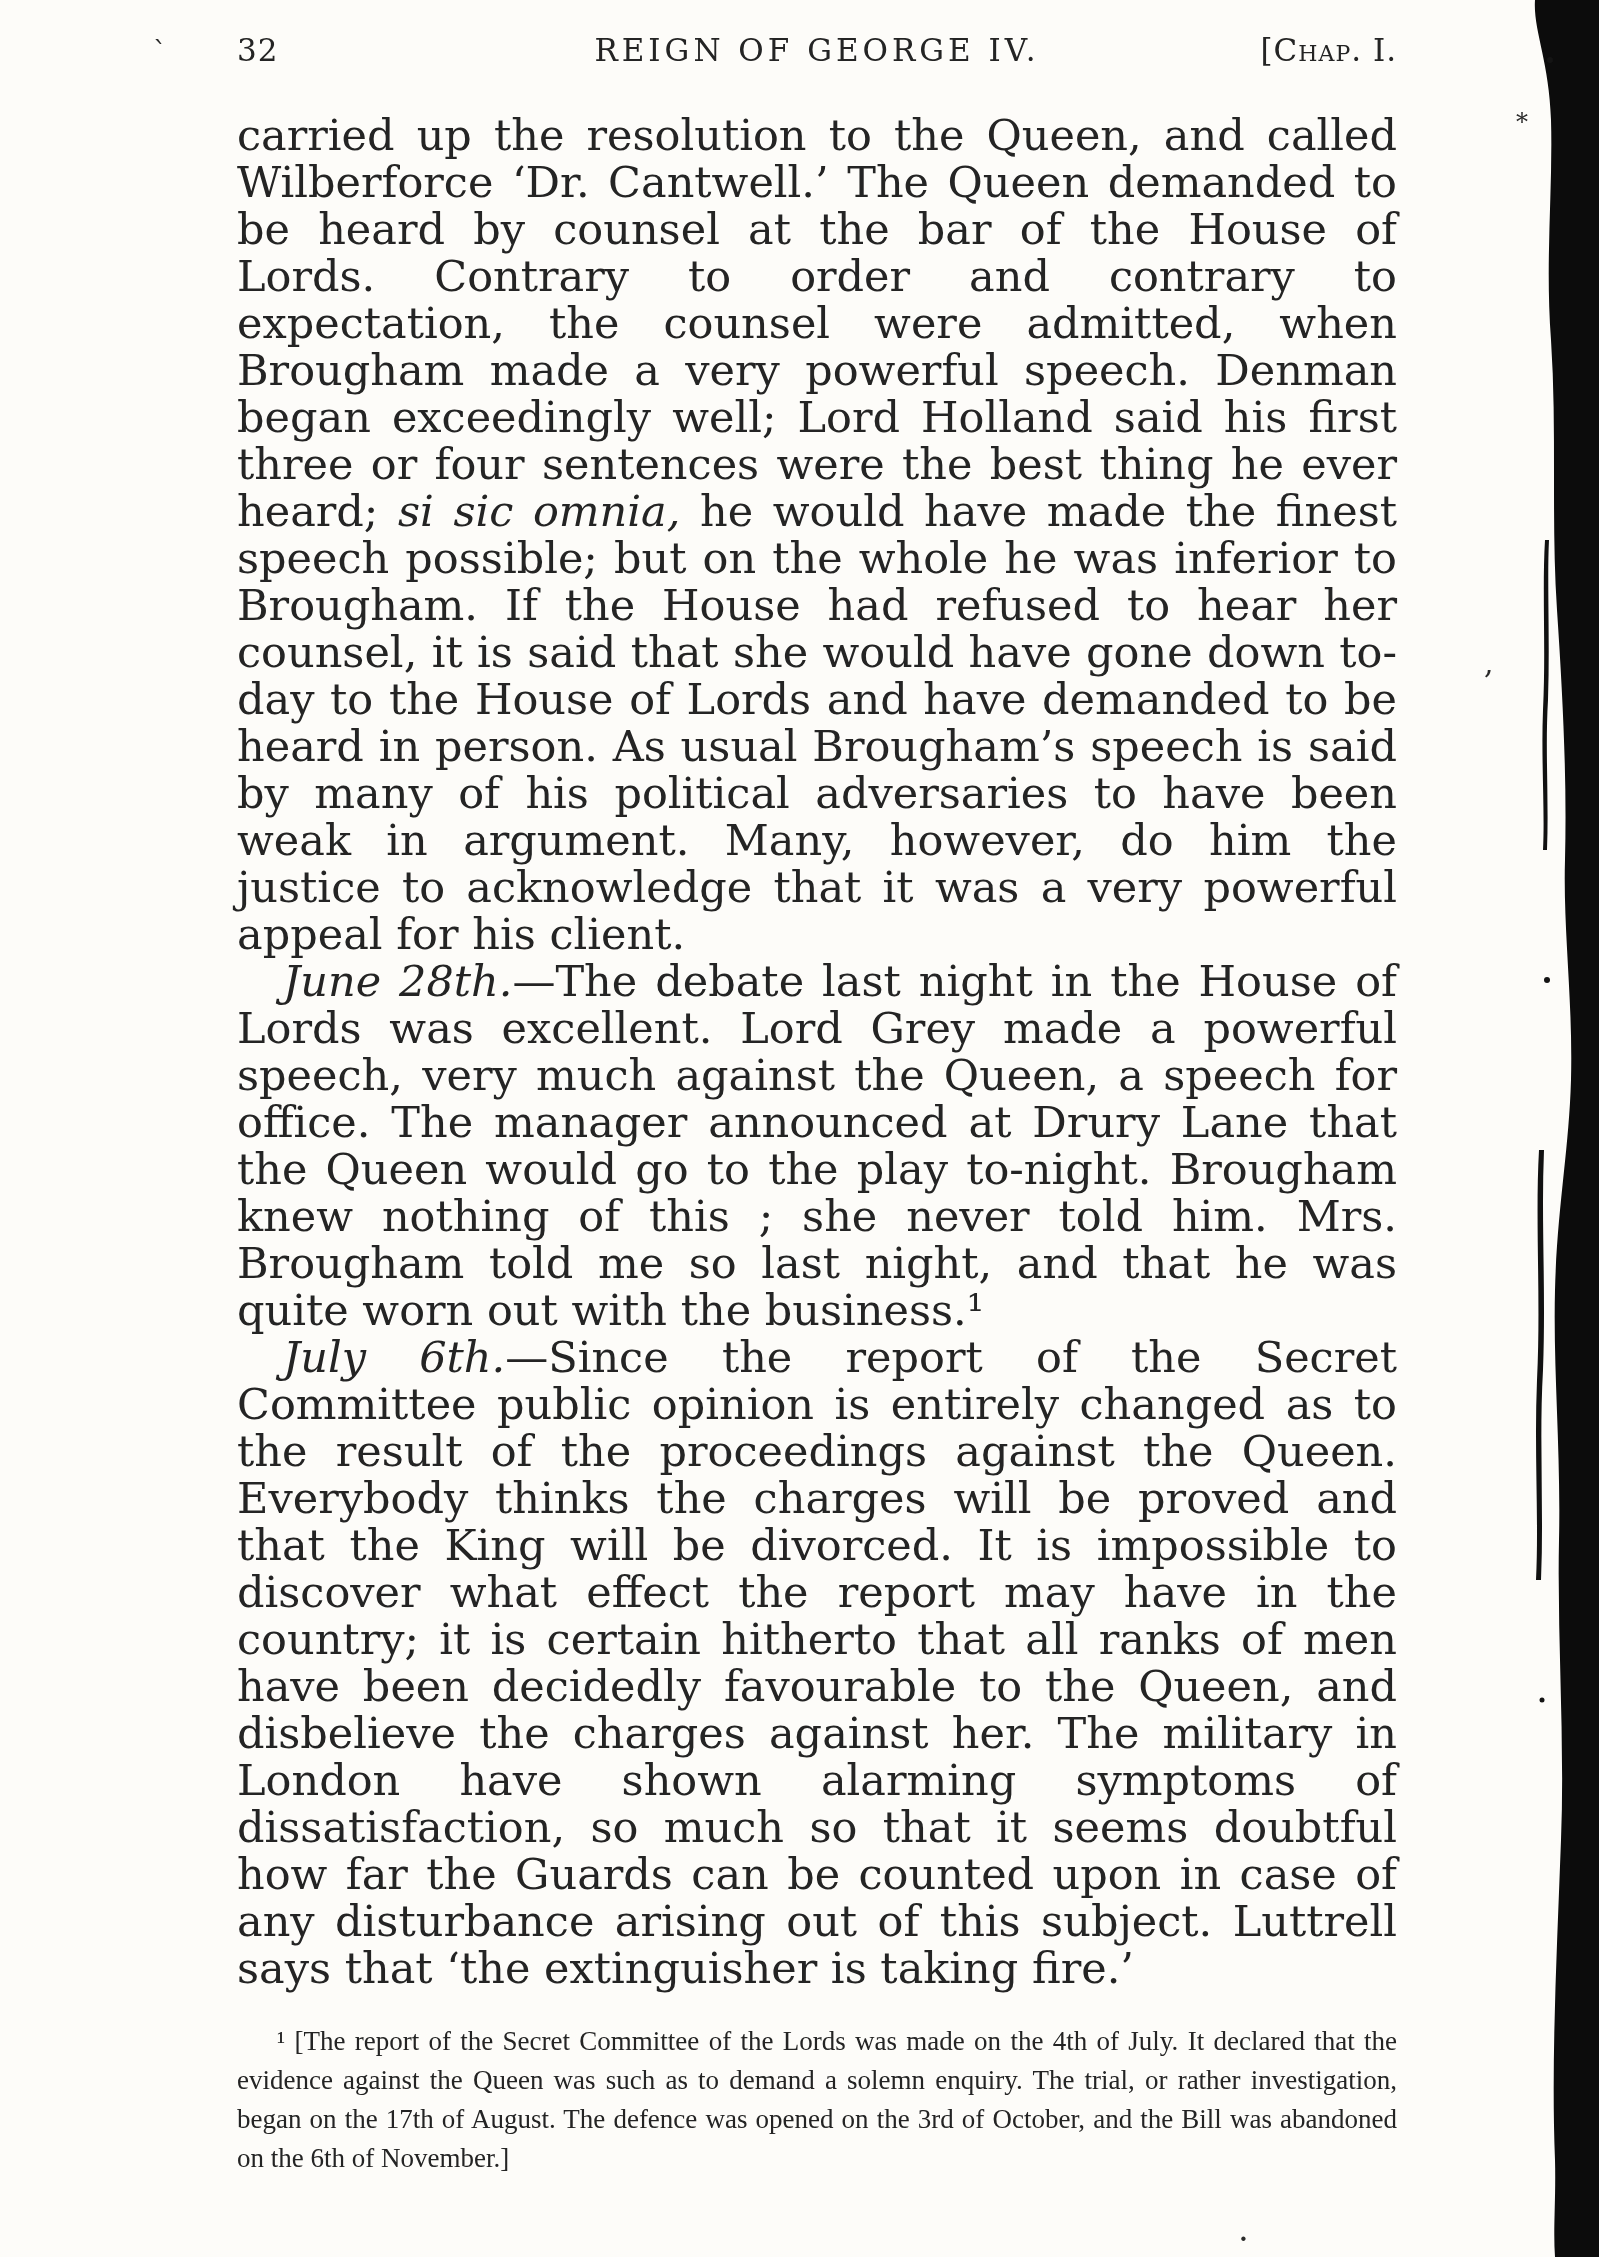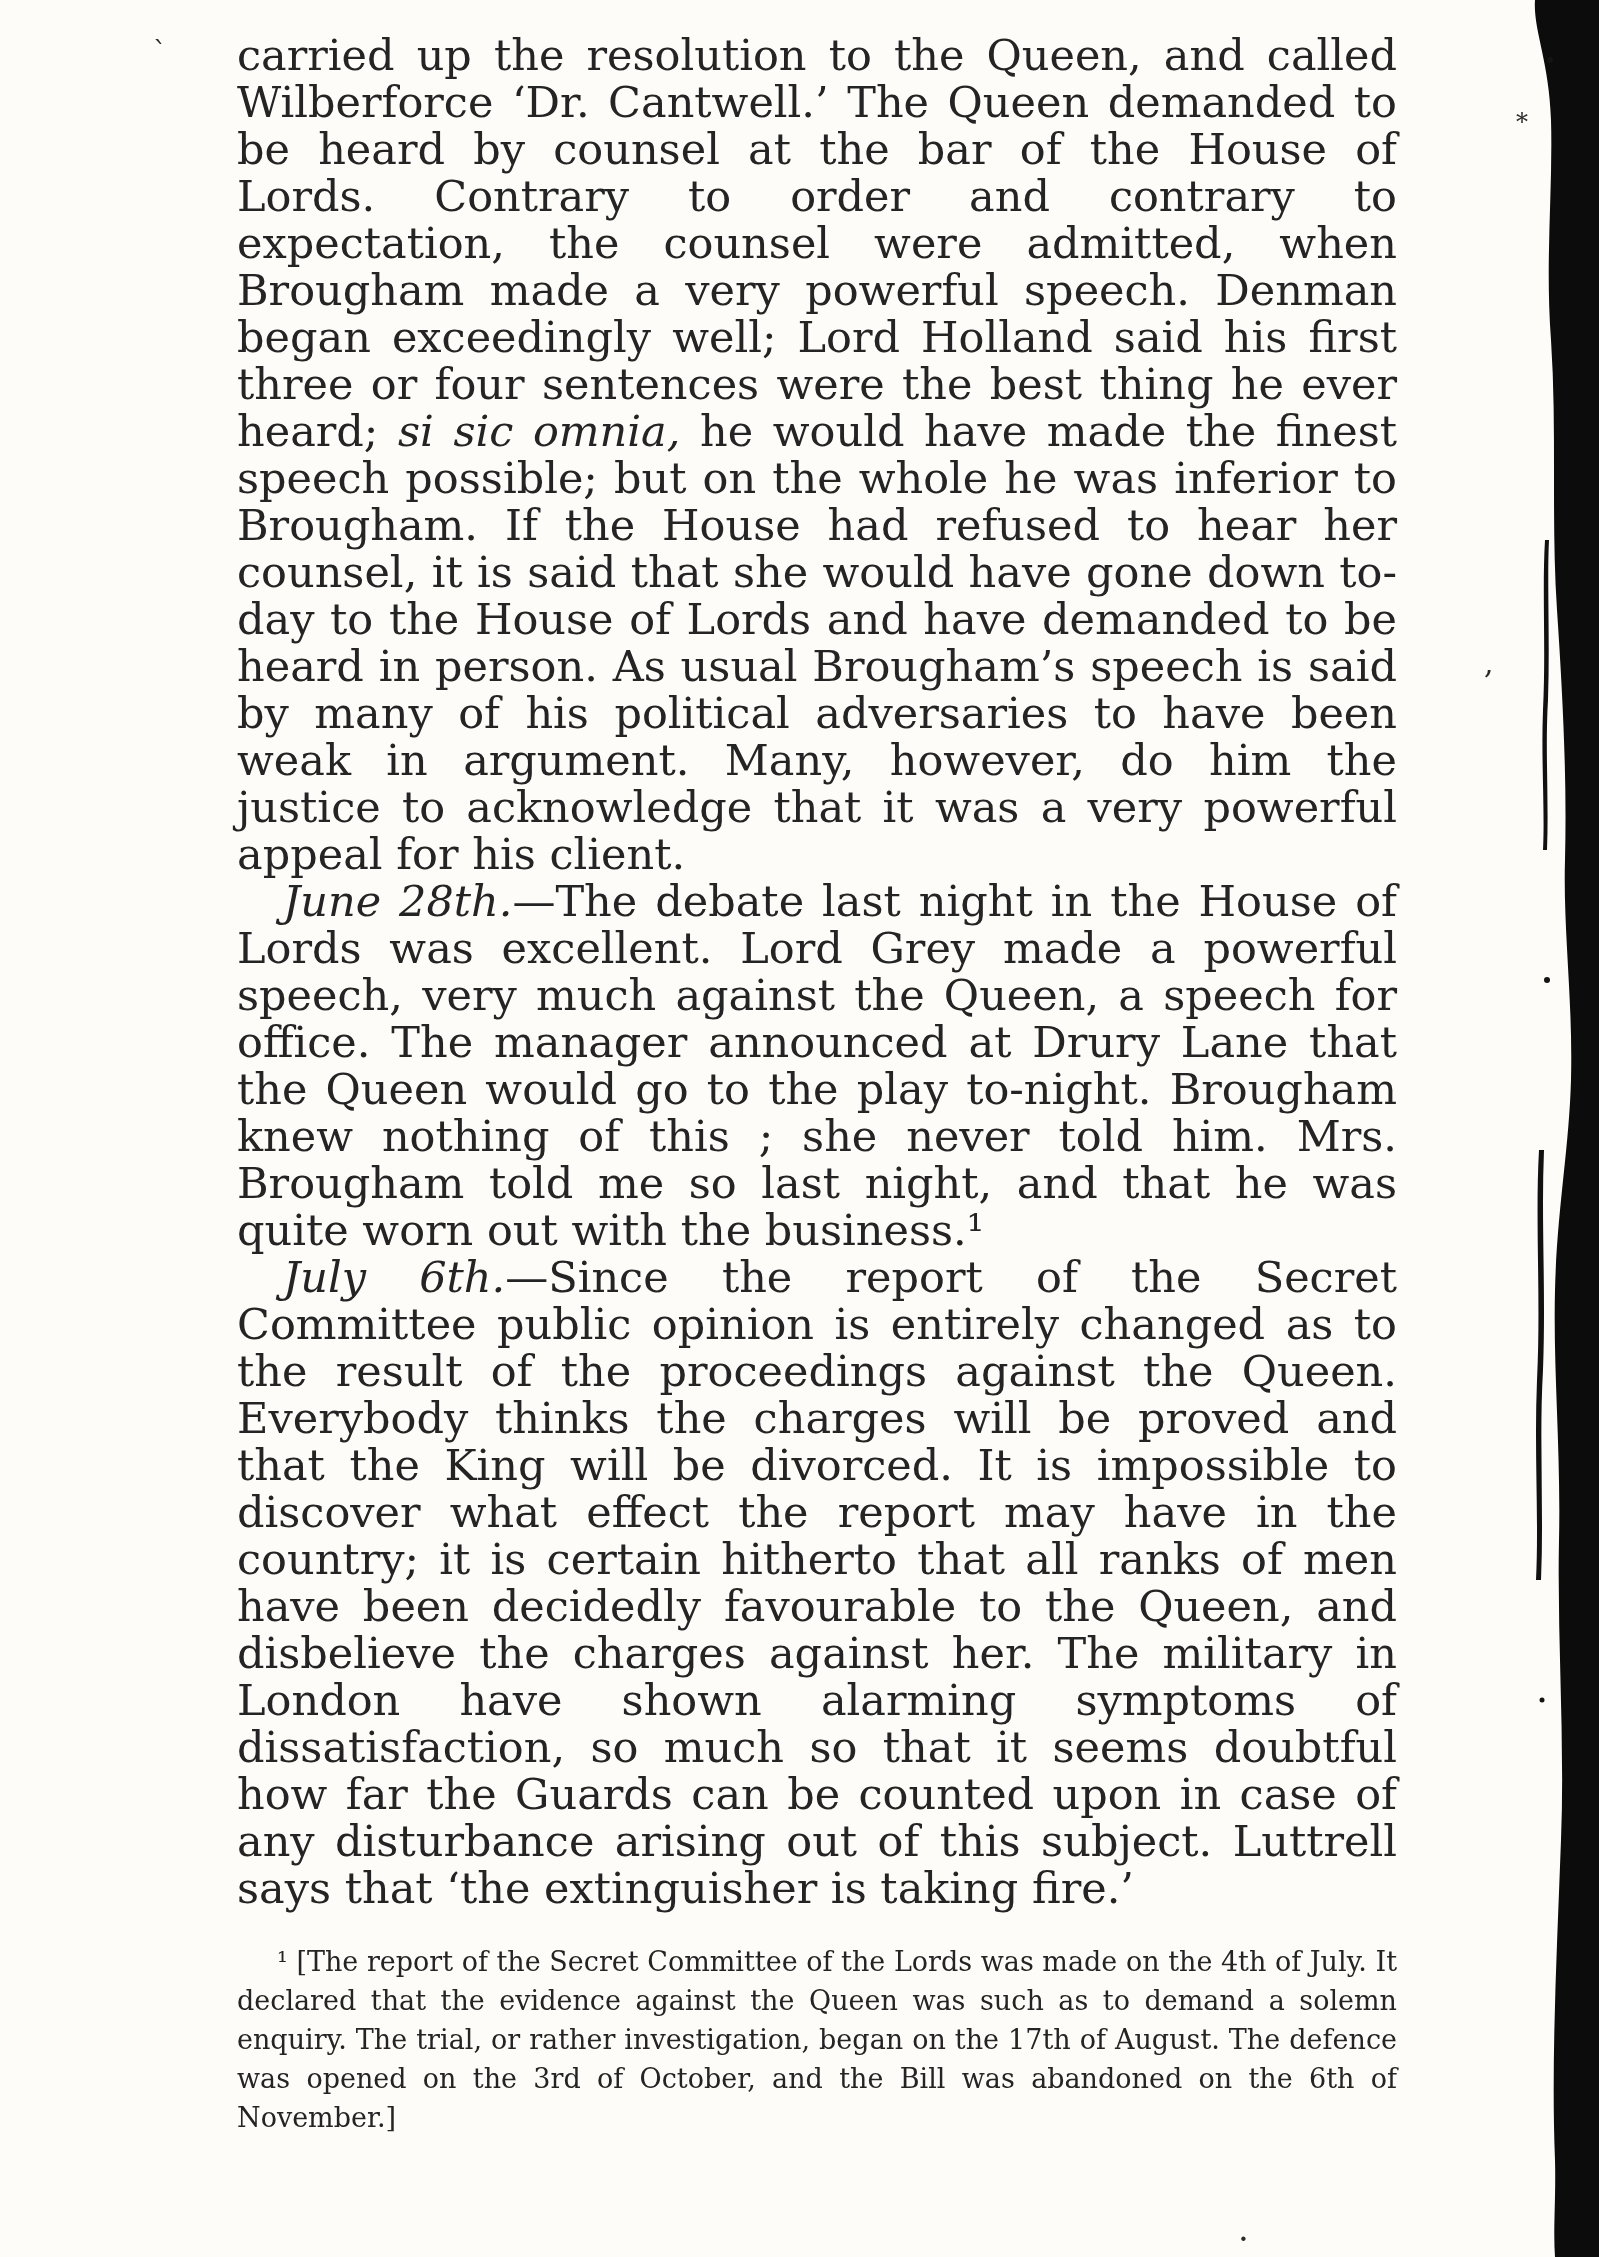--- a/index.html
+++ b/index.html
@@ -41,21 +41,21 @@
   }
   .body-text p { margin:0; }
   .body-text p.indent { text-indent:46px; }
   em { font-style:italic; }
   .footnote-block {
     margin-top:30px;
     font-size:27px;
     line-height:39px;
     text-align:justify;
   }
-  .footnote-block p { margin:0; text-indent:40px; }
+  .footnote-block p { margin:0; text-indent:40px;font-family:Liberation Serif, serif; }
   
   .binding {
     position:absolute; top:0; right:0;
     width:90px; height:2257px;
     pointer-events:none;
   }
   
   .artifact {
     position:absolute;
     color:#2a2a2a;
@@ -67,20 +67,25 @@
   .a-tick   { left:153px;  top:38px;   font-size:28px; }
   .a-dot    { left:1238px; top:2212px; font-size:34px; }
 </style>
 </head>
 <body>
 
 <div class="page">
 
   <div class="content">
 
+    <div class="header">
+      <span class="pagenum">32</span>
+      <span class="running-title">REIGN OF GEORGE IV.</span>
+      <span class="chap">[Chap. I.</span>
+    </div>
 
     <div class="body-text">
         <p><span>carried up the resolution to the Queen, and called Wilberforce ‘Dr. Cantwell.’  The Queen demanded to be heard by counsel at the bar of the House of Lords.  Contrary to order and contrary to expectation, the counsel were admitted, when Brougham made a very powerful speech.  Denman began exceedingly well; Lord Holland said his first three or four sentences were the best thing he ever heard; </span><em>si sic omnia,</em><span> he would have made the finest speech possible; but on the whole he was inferior to Brougham.  If the House had refused to hear her counsel, it is said that she would have gone down to-day to the House of Lords and have demanded to be heard in person.  As usual Brougham’s speech is said by many of his political adversaries to have been weak in argument.  Many, however, do him the justice to acknowledge that it was a very powerful appeal for his client.</span></p>
         <p class="indent"><em>June 28th.</em><span>—The debate last night in the House of Lords was excellent.  Lord Grey made a powerful speech, very much against the Queen, a speech for office.  The manager announced at Drury Lane that the Queen would go to the play to-night.  Brougham knew nothing of this ; she never told him.  Mrs. Brougham told me so last night, and that he was quite worn out with the business.¹</span></p>
         <p class="indent"><em>July 6th.</em><span>—Since the report of the Secret Committee public opinion is entirely changed as to the result of the proceedings against the Queen.  Everybody thinks the charges will be proved and that the King will be divorced.  It is impossible to discover what effect the report may have in the country; it is certain hitherto that all ranks of men have been decidedly favourable to the Queen, and disbelieve the charges against her.  The military in London have shown alarming symptoms of dissatisfaction, so much so that it seems doubtful how far the Guards can be counted upon in case of any disturbance arising out of this subject.  Luttrell says that ‘the extinguisher is taking fire.’</span></p>
       </div>
 
     <div class="footnote-block">
         <p class="indent"><span>¹ [The report of the Secret Committee of the Lords was made on the 4th of July.  It declared that the evidence against the Queen was such as to demand a solemn enquiry.  The trial, or rather investigation, began on the 17th of August.  The defence was opened on the 3rd of October, and the Bill was abandoned on the 6th of November.]</span></p>
       </div>

